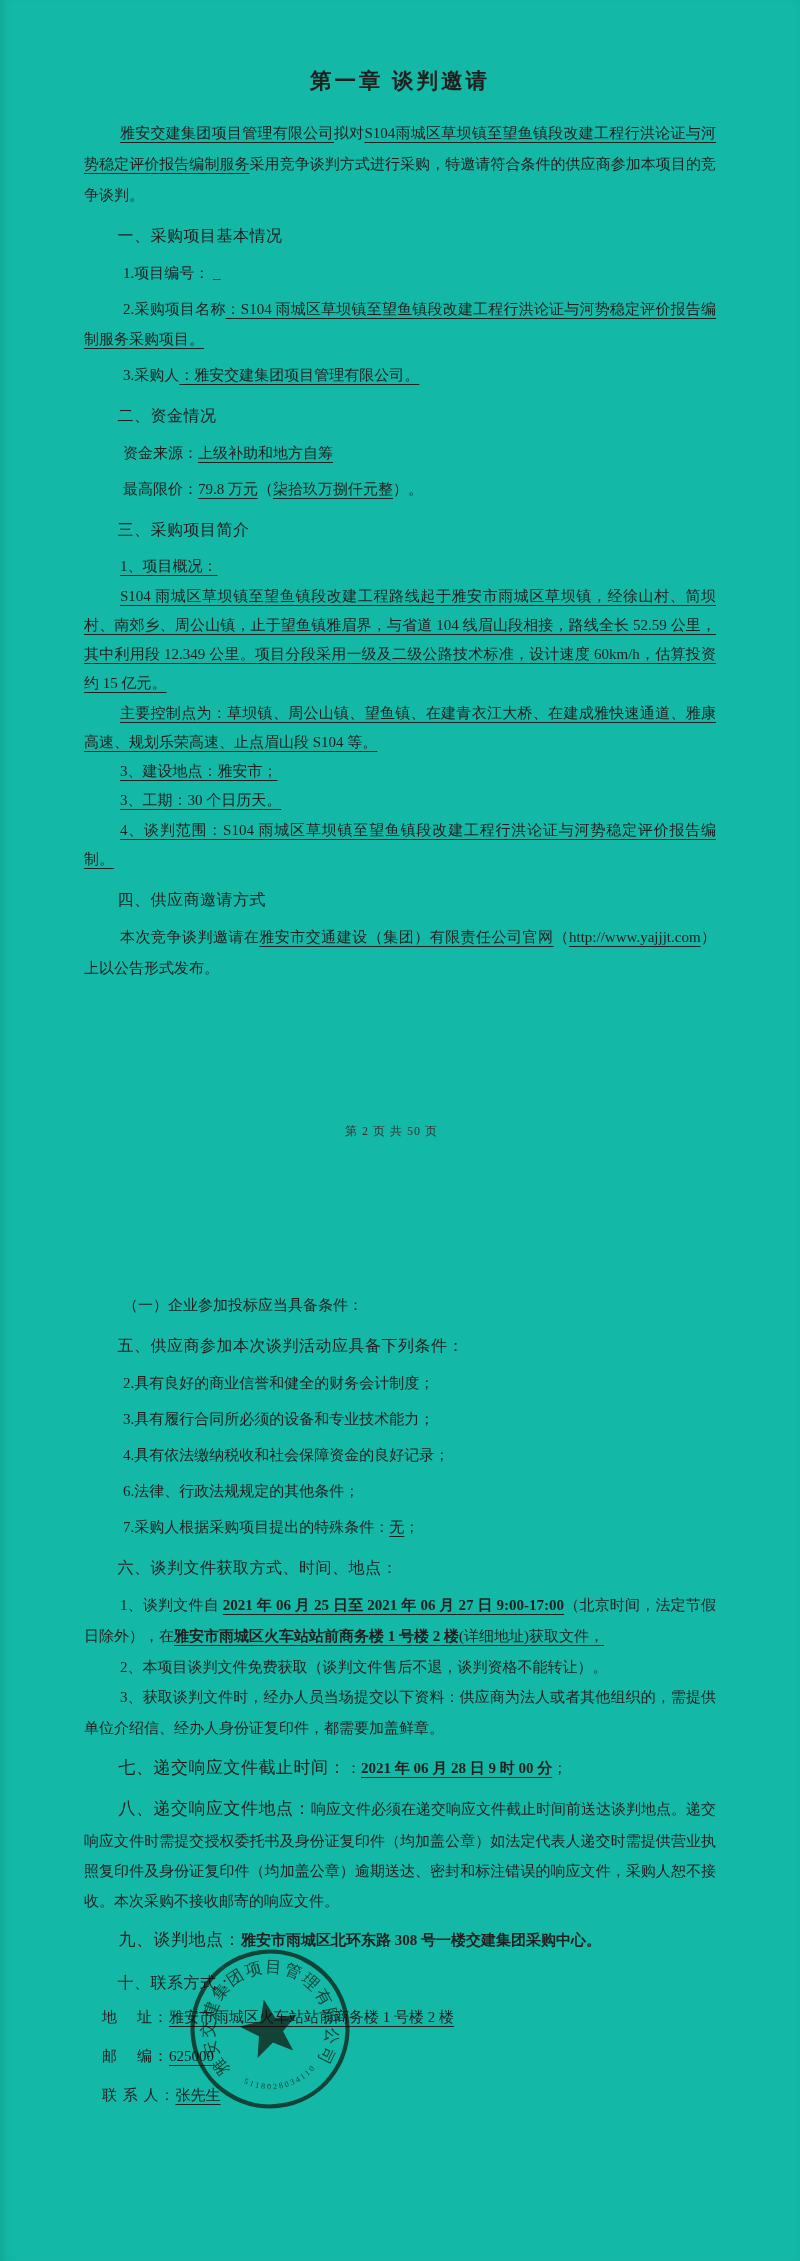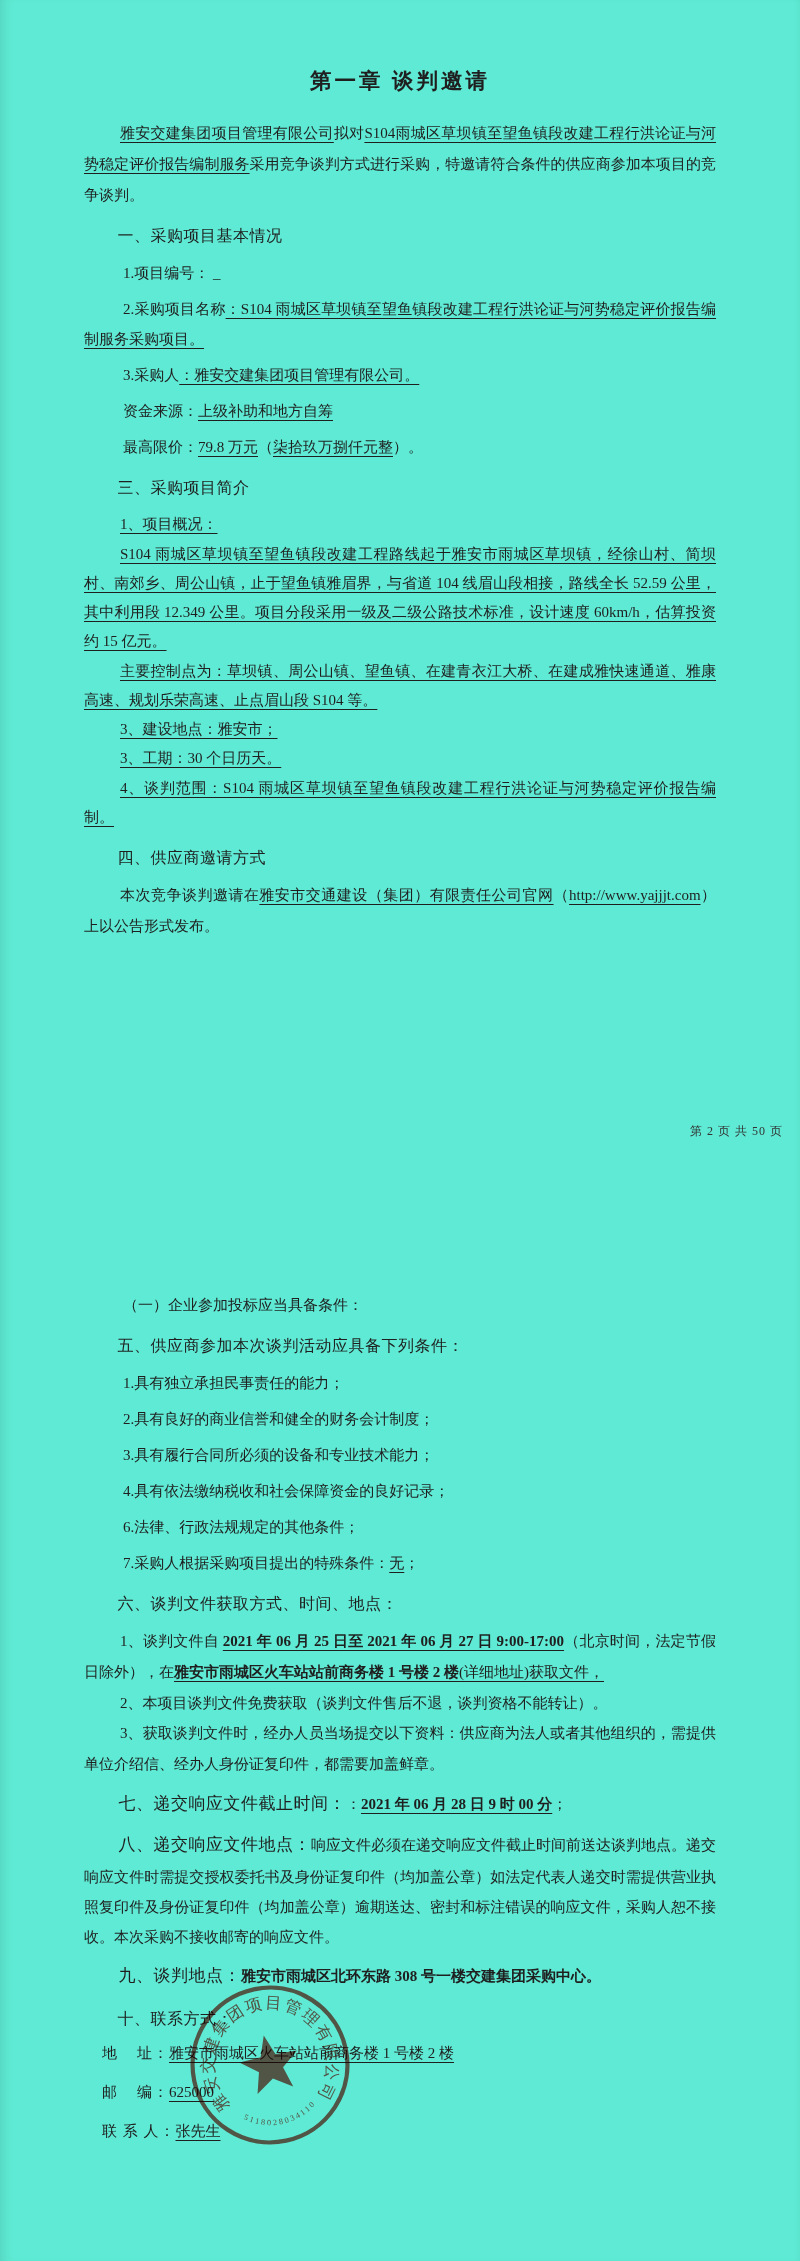--- a/index.html
+++ b/index.html
@@ -1,18 +1,18 @@
 <!DOCTYPE html>
 <html><head>
 <meta charset="utf-8">
 <style>
   html,body{margin:0;padding:0;background:#f4f4f2;}
   .sheet{
     width:800px;height:2261px;margin:0 auto;position:relative;
-    background:#5eead4;overflow:hidden;
+    background:#14b8a6;overflow:hidden;
     box-shadow:inset 10px 0 14px -10px rgba(0,0,0,.15), inset -6px 0 10px -8px rgba(0,0,0,.08);
     font-family:"Liberation Serif","DejaVu Serif",serif;
     color:#1f1f1f;
   }
   .page{position:relative;overflow:hidden;padding:0 84px;}
   .page.p1{height:1100px;padding-top:66px;}
   .page.p2{height:1161px;padding-top:118px;}
   .blk{font-size:15px;line-height:2.05;text-align:justify;}
   .blk.title{
     text-align:center;font-size:21.5px;font-weight:bold;letter-spacing:3px;
@@ -23,21 +23,21 @@
     line-height:1.5;margin:14px 0 10px 0;letter-spacing:.5px;
   }
   .blk.para{text-indent:2.4em;margin:0 0;}
   .blk.item{text-indent:2.6em;margin:6px 0;line-height:2.0;}
   .blk.tight{text-indent:2.4em;margin:0;line-height:1.95;}
   .blk.headpara{text-indent:2.3em;margin:7px 0;line-height:2.0;}
   .u{text-decoration:underline;text-underline-offset:4px;text-decoration-thickness:1px;}
   .b{font-weight:bold;}
   .h{font-weight:normal;font-size:17px;letter-spacing:.5px;}
   .pfooter{
-    position:absolute;bottom:26px;left:0;right:17px;text-align:right;
+    position:absolute;bottom:26px;left:0;right:17px;text-align:center;
     font-size:12px;color:#333;letter-spacing:1px;
   }
   .contacts{position:relative;margin-top:8px;padding-left:18px;}
   .contact-row{margin:0 0 15px 0;font-size:15px;line-height:1.6;}
   .clabel{white-space:pre;letter-spacing:1px;}
   .cvalue{text-decoration:underline;text-underline-offset:4px;text-decoration-thickness:1px;padding-right:6px;}
   .seal{
     position:absolute;left:100px;top:-62px;width:172px;height:172px;
     transform:rotate(-12deg);mix-blend-mode:multiply;opacity:.88;pointer-events:none;
   }
@@ -48,40 +48,40 @@
 <div class="sheet">
 
   <section class="page p1">
     <div class="blocks">
         <div class="blk title"><span class="">第一章  谈判邀请</span></div>
         <div class="blk para"><span class="u ">雅安交建集团项目管理有限公司</span><span class="">拟对</span><span class="u ">S104雨城区草坝镇至望鱼镇段改建工程行洪论证与河势稳定评价报告编制服务</span><span class="">采用竞争谈判方式进行采购，特邀请符合条件的供应商参加本项目的竞争谈判。</span></div>
         <div class="blk heading"><span class="">一、采购项目基本情况</span></div>
         <div class="blk item"><span class="">1.项目编号： </span><span class="">_</span></div>
         <div class="blk item"><span class="">2.采购项目名称</span><span class="u ">：S104 雨城区草坝镇至望鱼镇段改建工程行洪论证与河势稳定评价报告编制服务采购项目。</span></div>
         <div class="blk item"><span class="">3.采购人</span><span class="u ">：雅安交建集团项目管理有限公司。</span></div>
+        <div class="blk heading"><span class="">二、资金情况</span></div>
         <div class="blk item"><span class="">资金来源：</span><span class="u ">上级补助和地方自筹</span></div>
         <div class="blk item"><span class="">最高限价：</span><span class="u ">79.8 万元</span><span class="">（</span><span class="u ">柒拾玖万捌仟元整</span><span class="">）。</span></div>
         <div class="blk heading"><span class="">三、采购项目简介</span></div>
         <div class="blk tight"><span class="u ">1、项目概况：</span></div>
         <div class="blk tight"><span class="u ">S104 雨城区草坝镇至望鱼镇段改建工程路线起于雅安市雨城区草坝镇，经徐山村、简坝村、南郊乡、周公山镇，止于望鱼镇雅眉界，与省道 104 线眉山段相接，路线全长 52.59 公里，其中利用段 12.349 公里。项目分段采用一级及二级公路技术标准，设计速度 60km/h，估算投资约 15 亿元。</span></div>
         <div class="blk tight"><span class="u ">主要控制点为：草坝镇、周公山镇、望鱼镇、在建青衣江大桥、在建成雅快速通道、雅康高速、规划乐荣高速、止点眉山段 S104 等。</span></div>
         <div class="blk tight"><span class="u ">3、建设地点：雅安市；</span></div>
         <div class="blk tight"><span class="u ">3、工期：30 个日历天。</span></div>
         <div class="blk tight"><span class="u ">4、谈判范围：S104 雨城区草坝镇至望鱼镇段改建工程行洪论证与河势稳定评价报告编制。</span></div>
         <div class="blk heading"><span class="">四、供应商邀请方式</span></div>
         <div class="blk para"><span class="">本次竞争谈判邀请在</span><span class="u ">雅安市交通建设（集团）有限责任公司官网</span><span class="">（</span><span class="u ">http://www.yajjjt.com</span><span class="">）上以公告形式发布。</span></div>
       </div>
     <div class="pfooter">第 2 页 共 50 页</div>
   </section>
 
   <section class="page p2">
     <div class="blocks">
         <div class="blk item"><span class="">（一）企业参加投标应当具备条件：</span></div>
         <div class="blk heading"><span class="">五、供应商参加本次谈判活动应具备下列条件：</span></div>
-        <div class="blk item"><span class="">1.具有独立承担民事责任的能力；</span></div>
         <div class="blk item"><span class="">2.具有良好的商业信誉和健全的财务会计制度；</span></div>
         <div class="blk item"><span class="">3.具有履行合同所必须的设备和专业技术能力；</span></div>
         <div class="blk item"><span class="">4.具有依法缴纳税收和社会保障资金的良好记录；</span></div>
         <div class="blk item"><span class="">6.法律、行政法规规定的其他条件；</span></div>
         <div class="blk item"><span class="">7.采购人根据采购项目提出的特殊条件：</span><span class="u ">无</span><span class="">；</span></div>
         <div class="blk heading"><span class="">六、谈判文件获取方式、时间、地点：</span></div>
         <div class="blk para"><span class="">1、谈判文件自 </span><span class="u b ">2021 年 06 月 25 日至 2021 年 06 月 27 日 9:00-17:00</span><span class="">（北京时间，法定节假日除外），在</span><span class="u b ">雅安市雨城区火车站站前商务楼 1 号楼 2 楼</span><span class="u ">(详细地址)获取文件，</span></div>
         <div class="blk para"><span class="">2、本项目谈判文件免费获取（谈判文件售后不退，谈判资格不能转让）。</span></div>
         <div class="blk para"><span class="">3、获取谈判文件时，经办人员当场提交以下资料：供应商为法人或者其他组织的，需提供单位介绍信、经办人身份证复印件，都需要加盖鲜章。</span></div>
         <div class="blk headpara"><span class="h ">七、递交响应文件截止时间：</span><span class="">：</span><span class="u b ">2021 年 06 月 28 日 9 时 00 分</span><span class="">；</span></div>

